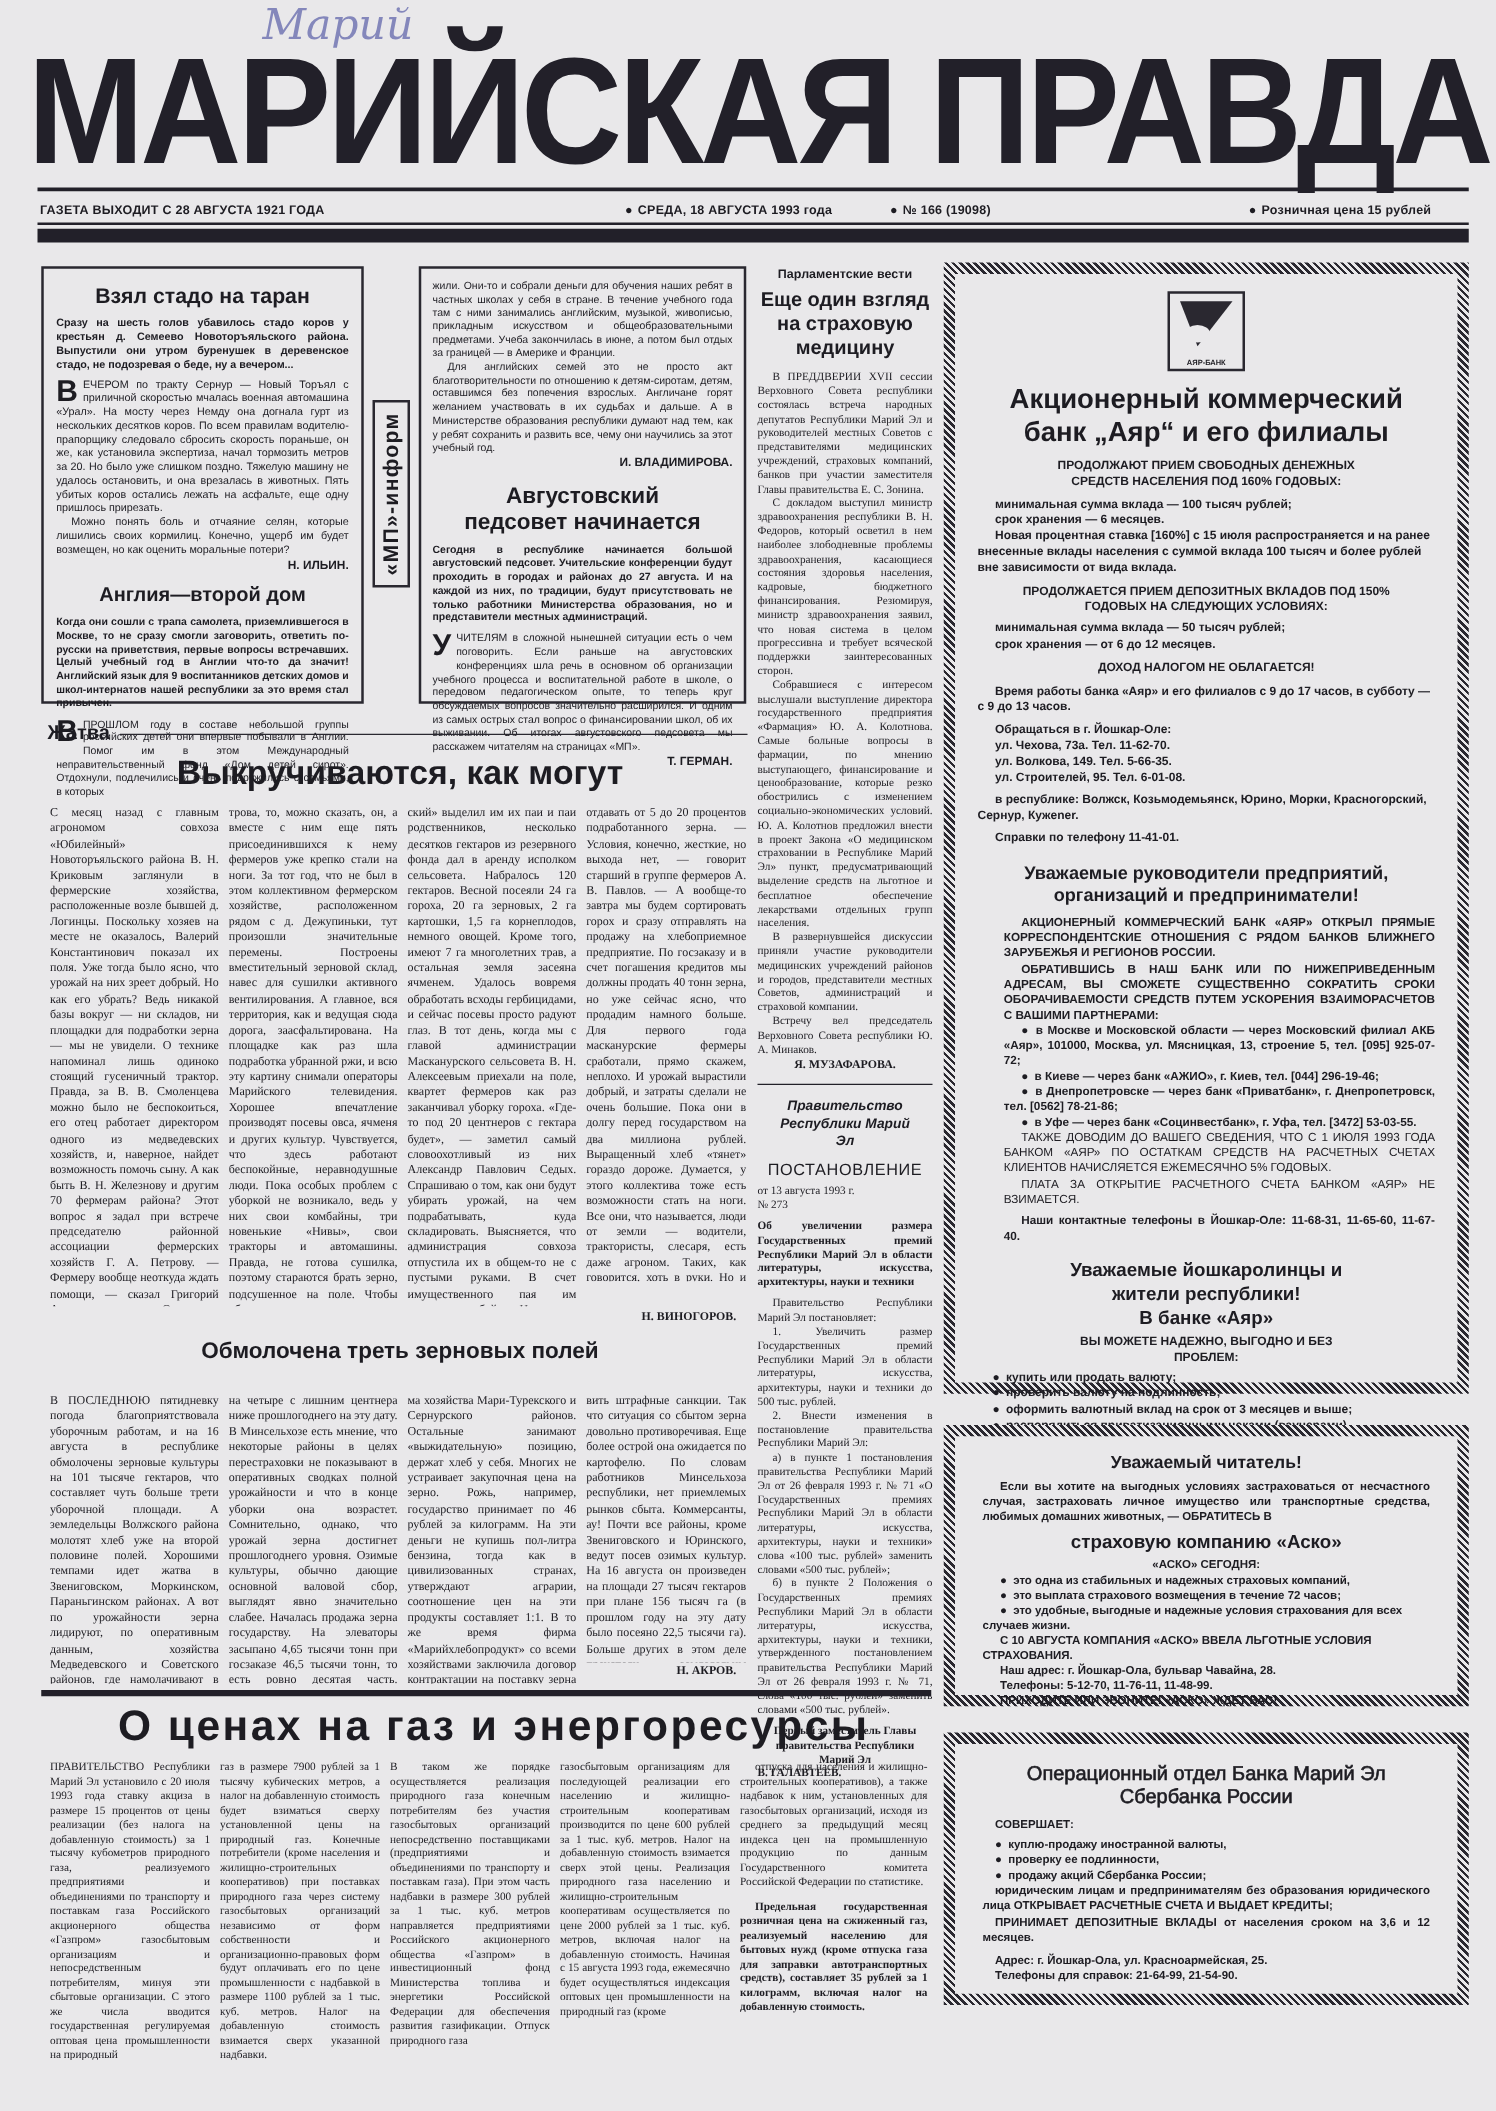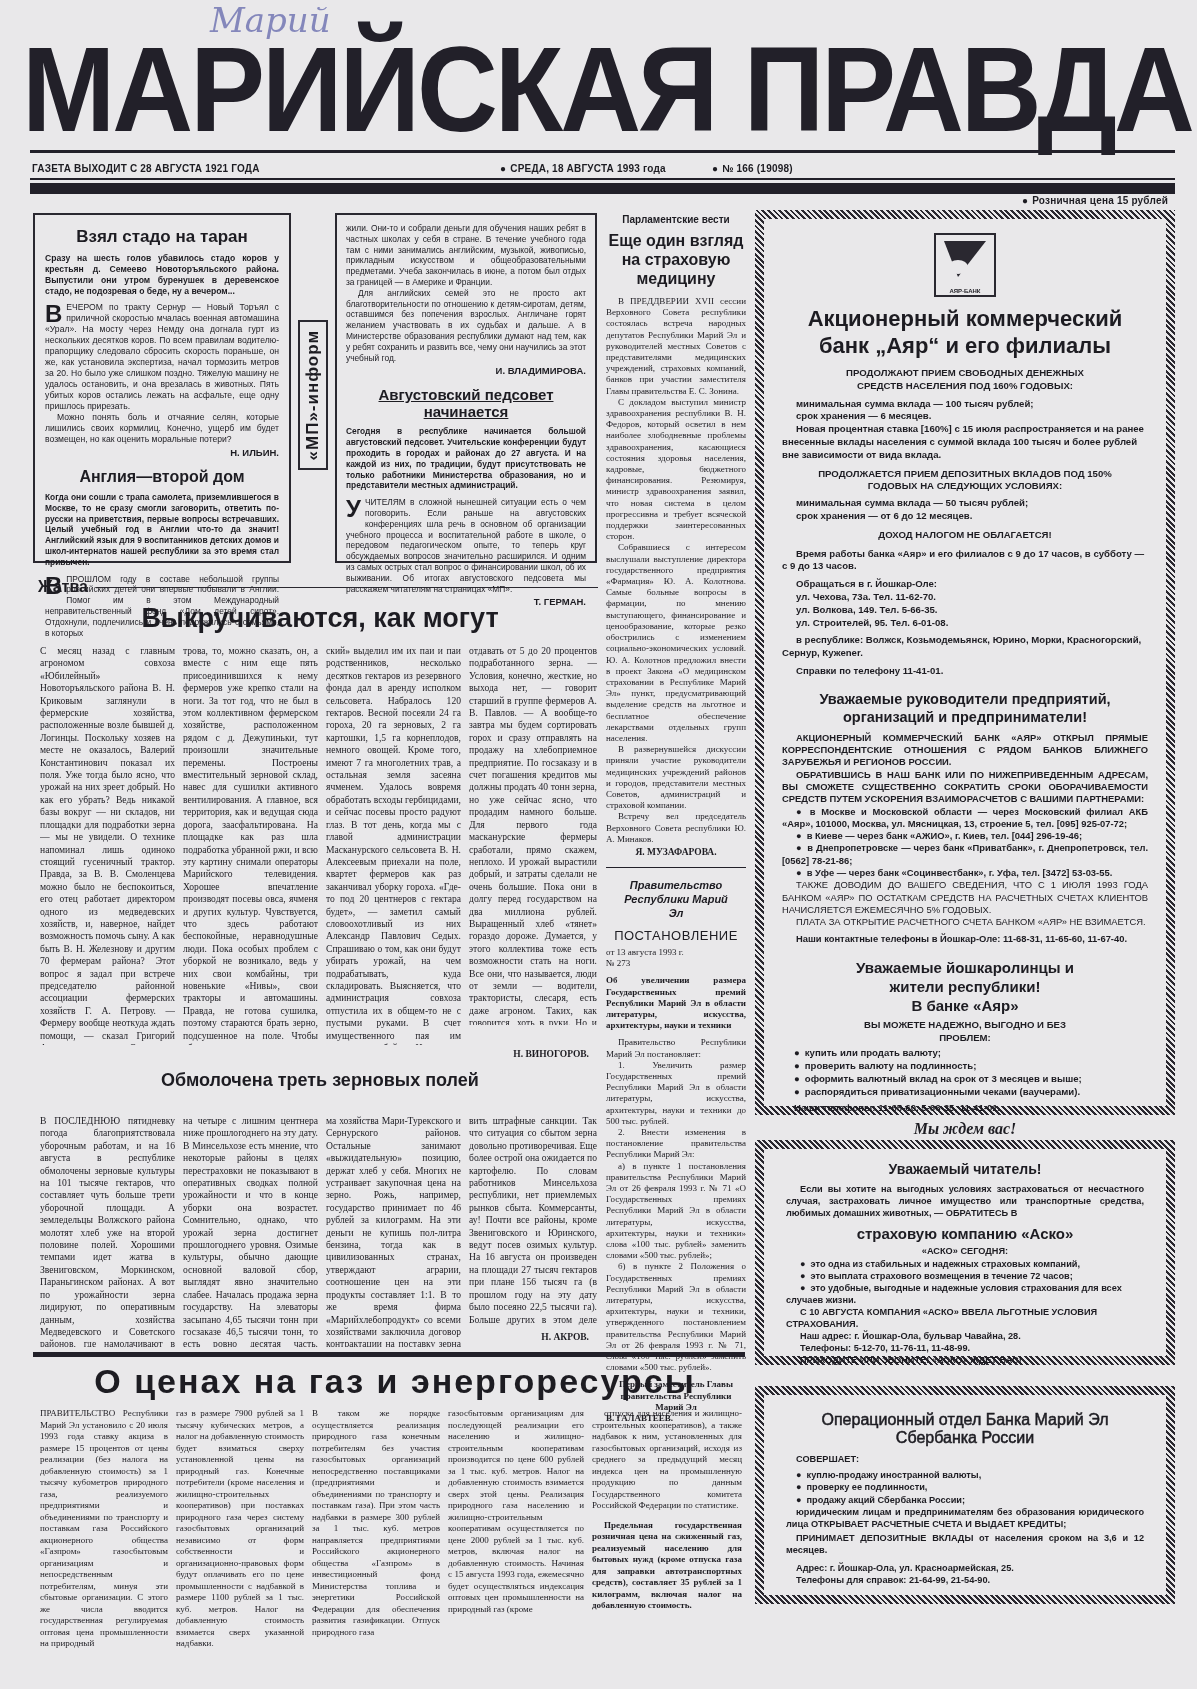--- a/index.html
+++ b/index.html
@@ -30,21 +30,21 @@
 </style>
 </head>
 <body>
 
 <div class="abs handwrite">Марий</div>
 <div class="abs masthead">МАРИЙСКАЯ ПРАВДА</div>
 <div class="abs rule" style="left:30px;top:150px;width:1145px;height:3px;"></div>
 <div class="abs info" style="left:32px;">ГАЗЕТА ВЫХОДИТ С 28 АВГУСТА 1921 ГОДА</div>
 <div class="abs info dot" style="left:500px;">СРЕДА, 18 АВГУСТА 1993 года</div>
 <div class="abs info dot" style="left:712px;">№ 166 (19098)</div>
-<div class="abs info dot" style="left:1022px;margin-top:32px;">Розничная цена 15 рублей</div>
+<div class="abs info dot" style="left:999px;">Розничная цена 15 рублей</div>
 <div class="abs rule" style="left:30px;top:178px;width:1145px;height:2px;"></div>
 <div class="abs rule" style="left:30px;top:183px;width:1145px;height:11px;"></div>
 
 <div class="abs box" style="left:33px;top:213px;width:258px;height:350px;padding:8px 10px;">
   <div class="h-sans" style="font-size:17px;margin:4px 0 6px;">Взял стадо на таран</div>
   <div class="txt-b" style="font-size:8.6px;line-height:11px;">Сразу на шесть голов убавилось стадо коров у крестьян д. Семеево Новоторъяльского района. Выпустили они утром буренушек в деревенское стадо, не подозревая о беде, ну а вечером...</div>
   <div class="txt" style="margin-top:5px;font-size:8.6px;line-height:11px;">
     <span class="dropcap">В</span><span>ЕЧЕРОМ по тракту Сернур — Новый Торъял с приличной скоростью мчалась военная автомашина «Урал». На мосту через Немду она догнала гурт из нескольких десятков коров. По всем правилам водителю-прапорщику следовало сбросить скорость пораньше, он же, как установила экспертиза, начал тормозить метров за 20. Но было уже слишком поздно. Тяжелую машину не удалось остановить, и она врезалась в животных. Пять убитых коров остались лежать на асфальте, еще одну пришлось прирезать.</span>
     <p>Можно понять боль и отчаяние селян, которые лишились своих кормилиц. Конечно, ущерб им будет возмещен, но как оценить моральные потери?</p>
   </div>
@@ -59,21 +59,21 @@
 <div class="abs box" style="left:298px;top:320px;width:30px;height:150px;display:flex;align-items:center;justify-content:center;">
   <span class="vlabel">«МП»-информ</span>
 </div>
 
 <div class="abs box" style="left:335px;top:213px;width:262px;height:350px;padding:8px 9px;">
   <div class="txt" style="font-size:8.4px;line-height:10.8px;">
     <p style="text-indent:0">жили. Они-то и собрали деньги для обучения наших ребят в частных школах у себя в стране. В течение учебного года там с ними занимались английским, музыкой, живописью, прикладным искусством и общеобразовательными предметами. Учеба закончилась в июне, а потом был отдых за границей — в Америке и Франции.</p>
     <p>Для английских семей это не просто акт благотворительности по отношению к детям-сиротам, детям, оставшимся без попечения взрослых. Англичане горят желанием участвовать в их судьбах и дальше. А в Министерстве образования республики думают над тем, как у ребят сохранить и развить все, чему они научились за этот учебный год.</p>
   </div>
   <div class="sig">И. ВЛАДИМИРОВА.</div>
-  <div class="h-sans" style="font-size:15px;margin:10px 18px 6px;text-decoration:underline;">Августовский педсовет начинается</div>
+  <div class="h-sans" style="font-size:18px;margin:10px 18px 6px;">Августовский педсовет начинается</div>
   <div class="txt-b" style="font-size:8.4px;line-height:10.8px;">Сегодня в республике начинается большой августовский педсовет. Учительские конференции будут проходить в городах и районах до 27 августа. И на каждой из них, по традиции, будут присутствовать не только работники Министерства образования, но и представители местных администраций.</div>
   <div class="txt" style="margin-top:6px;font-size:8.4px;line-height:10.8px;">
     <span class="dropcap">У</span><span>ЧИТЕЛЯМ в сложной нынешней ситуации есть о чем поговорить. Если раньше на августовских конференциях шла речь в основном об организации учебного процесса и воспитательной работе в школе, о передовом педагогическом опыте, то теперь круг обсуждаемых вопросов значительно расширился. И одним из самых острых стал вопрос о финансировании школ, об их выживании. Об итогах августовского педсовета мы расскажем читателям на страницах «МП».</span>
   </div>
   <div class="sig">Т. ГЕРМАН.</div>
 </div>
 
 <div class="abs" style="left:606px;top:210px;width:140px;">
   <div class="h-sans" style="font-size:10px;font-weight:bold;margin:4px 0 6px;">Парламентские вести</div>
   <div class="h-sans" style="font-size:16px;line-height:19px;">Еще один взгляд на страховую медицину</div>
@@ -155,21 +155,21 @@
   <div class="ad-txt" style="font-weight:bold;">
     <p style="text-indent:14px;">Время работы банка «Аяр» и его филиалов с 9 до 17 часов, в субботу — с 9 до 13 часов.</p>
     <p style="padding-left:14px;margin-top:5px;">Обращаться в г. Йошкар-Оле:</p>
     <p style="padding-left:14px;">ул. Чехова, 73а. Тел. 11-62-70.</p>
     <p style="padding-left:14px;">ул. Волкова, 149. Тел. 5-66-35.</p>
     <p style="padding-left:14px;">ул. Строителей, 95. Тел. 6-01-08.</p>
     <p style="text-indent:14px;margin-top:5px;">в республике: Волжск, Козьмодемьянск, Юрино, Морки, Красногорский, Сернур, Кужener.</p>
     <p style="padding-left:14px;margin-top:5px;">Справки по телефону 11-41-01.</p>
   </div>
   <div class="h-sans" style="font-size:14.5px;line-height:18px;margin:12px 8px 6px;">Уважаемые руководители предприятий, организаций и предприниматели!</div>
-  <div class="ad-txt" style="font-weight:bold;font-size:9.4px;line-height:12.3px;text-align:justify;">
+  <div class="ad-txt" style="font-weight:bold;font-size:9.4px;line-height:12.3px;text-align:justify;margin-left:21px;">
     <p style="text-indent:14px;">АКЦИОНЕРНЫЙ КОММЕРЧЕСКИЙ БАНК «АЯР» ОТКРЫЛ ПРЯМЫЕ КОРРЕСПОНДЕНТСКИЕ ОТНОШЕНИЯ С РЯДОМ БАНКОВ БЛИЖНЕГО ЗАРУБЕЖЬЯ И РЕГИОНОВ РОССИИ.</p>
     <p style="text-indent:14px;">ОБРАТИВШИСЬ В НАШ БАНК ИЛИ ПО НИЖЕПРИВЕДЕННЫМ АДРЕСАМ, ВЫ СМОЖЕТЕ СУЩЕСТВЕННО СОКРАТИТЬ СРОКИ ОБОРАЧИВАЕМОСТИ СРЕДСТВ ПУТЕМ УСКОРЕНИЯ ВЗАИМОРАСЧЕТОВ С ВАШИМИ ПАРТНЕРАМИ:</p>
     <p class="bullet" style="text-indent:14px;">в Москве и Московской области — через Московский филиал АКБ «Аяр», 101000, Москва, ул. Мясницкая, 13, строение 5, тел. [095] 925-07-72;</p>
     <p class="bullet" style="text-indent:14px;">в Киеве — через банк «АЖИО», г. Киев, тел. [044] 296-19-46;</p>
     <p class="bullet" style="text-indent:14px;">в Днепропетровске — через банк «Приватбанк», г. Днепропетровск, тел. [0562] 78-21-86;</p>
     <p class="bullet" style="text-indent:14px;">в Уфе — через банк «Социнвестбанк», г. Уфа, тел. [3472] 53-03-55.</p>
     <p style="text-indent:14px;font-weight:normal;">ТАКЖЕ ДОВОДИМ ДО ВАШЕГО СВЕДЕНИЯ, ЧТО С 1 ИЮЛЯ 1993 ГОДА БАНКОМ «АЯР» ПО ОСТАТКАМ СРЕДСТВ НА РАСЧЕТНЫХ СЧЕТАХ КЛИЕНТОВ НАЧИСЛЯЕТСЯ ЕЖЕМЕСЯЧНО 5% ГОДОВЫХ.</p>
     <p style="text-indent:14px;font-weight:normal;">ПЛАТА ЗА ОТКРЫТИЕ РАСЧЕТНОГО СЧЕТА БАНКОМ «АЯР» НЕ ВЗИМАЕТСЯ.</p>
     <p style="text-indent:14px;margin-top:5px;">Наши контактные телефоны в Йошкар-Оле: 11-68-31, 11-65-60, 11-67-40.</p>
   </div>

